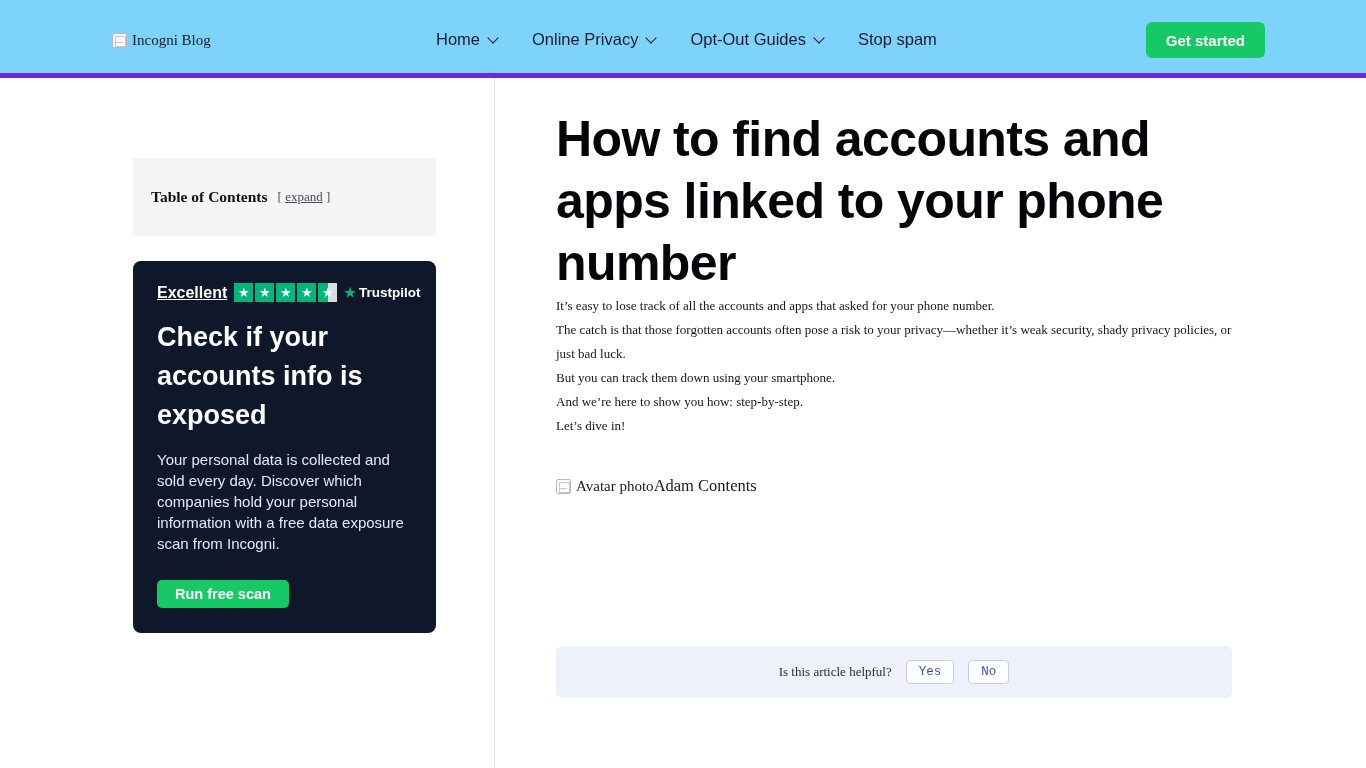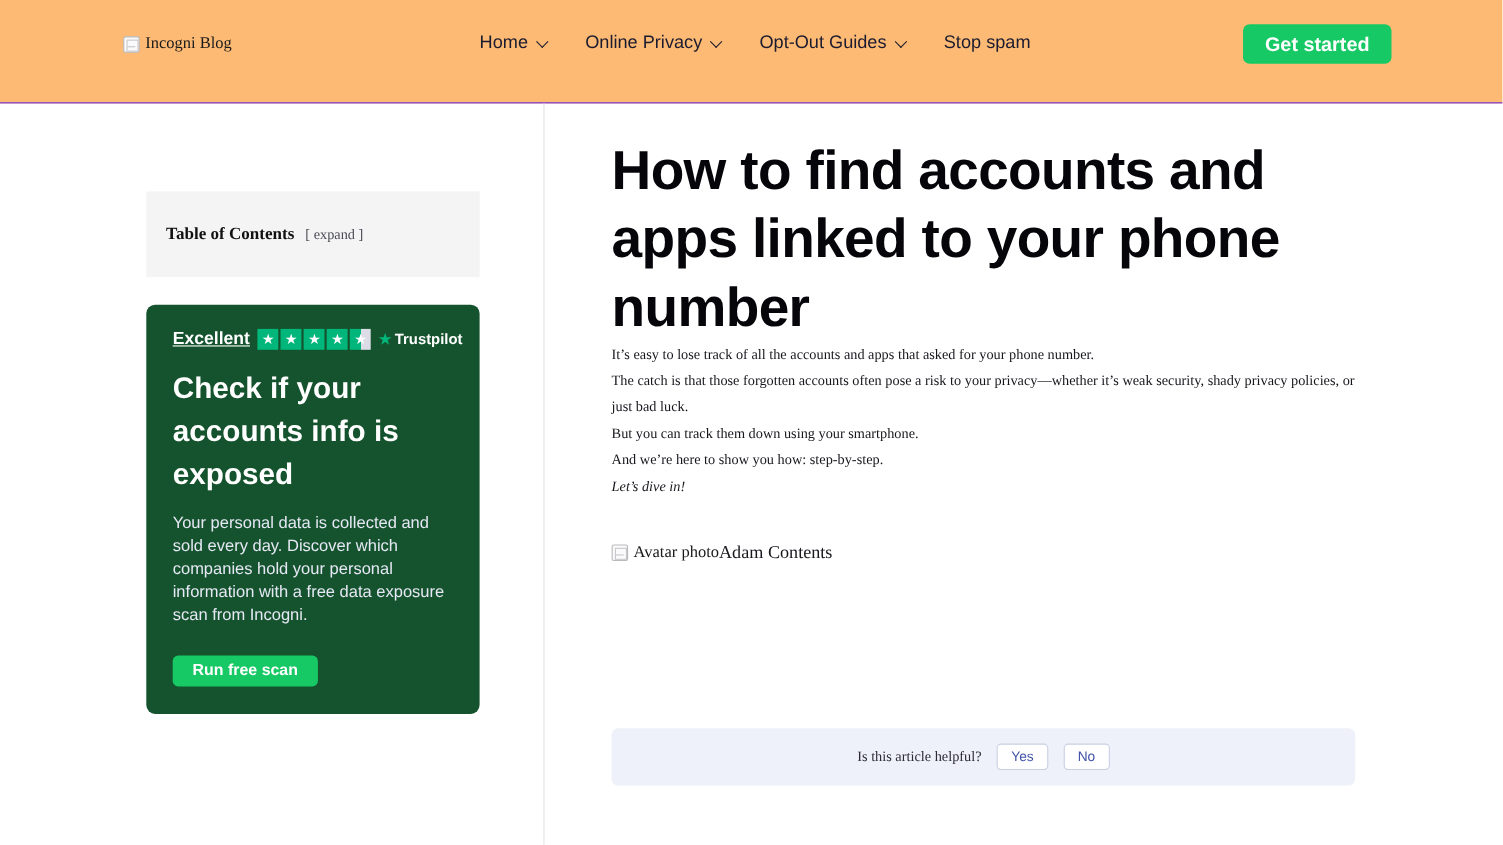--- a/index.html
+++ b/index.html
@@ -8,26 +8,26 @@
     padding: 0;
     width: 1366px;
     height: 768px;
     overflow: hidden;
     background: #ffffff;
     font-family: "Liberation Sans", sans-serif;
   }
 
   
   .site-header {
-    height: 94px;
-    border-bottom: 1px solid #6d28d9;
-    display: flex;
-    align-items: center;
-    position: relative;
-    background: #fdba74;
+    height: 78px;
+    border-bottom: 5px solid #6d28d9;
+    display: flex;
+    align-items: center;
+    position: relative;
+    background: #7dd3fc;
   }
   .logo-wrap {
     position: absolute;
     left: 112px;
     top: 32px;
     display: flex;
     align-items: center;
     font-family: "Liberation Serif", serif;
     font-size: 15px;
     color: #222;
@@ -98,21 +98,21 @@
   }
 
   .cta-button {
     position: absolute;
     right: 101px;
     top: 22px;
     background: #17c964;
     color: #ffffff;
     border: none;
     border-radius: 6px;
-    font-size: 18px;
+    font-size: 15px;
     font-weight: bold;
     padding: 0 20px;
     height: 36px;
     cursor: pointer;
     font-family: "Liberation Sans", sans-serif;
   }
 
   
   .page {
     display: flex;
@@ -146,29 +146,30 @@
     color: #111;
   }
   .toc-expand {
     font-family: "Liberation Serif", serif;
     font-size: 13px;
     color: #4a4a55;
     margin-left: 10px;
     cursor: pointer;
   }
   .toc-expand .word {
+    text-decoration: underline;
   }
 
   .promo {
     position: absolute;
     left: 133px;
     top: 183px;
     width: 303px;
     height: 372px;
-    background: #14532d;
+    background: #0f172a;
     border-radius: 8px;
     padding: 22px 24px 0 24px;
   }
   .trust-row {
     display: flex;
     align-items: center;
     gap: 7px;
     margin-bottom: 16px;
   }
   .trust-excellent {
@@ -258,21 +259,21 @@
     font-size: 13px;
     line-height: 24px;
     color: #16161d;
     margin: 0;
     max-width: 676px;
   }
   .p1 { margin-top: 44px; }
   .p2 { margin-top: 26px; }
   .p3 { margin-top: 26px; }
   .p4 { margin-top: 26px; }
-  .p5 { margin-top: 26px; font-style: italic; }
+  .p5 { margin-top: 26px; }
 
   .byline {
     margin-top: 38px;
     display: flex;
     align-items: center;
   }
   .byline-name {
     font-family: "Liberation Serif", serif;
     font-size: 16.5px;
     color: #16161d;
@@ -294,21 +295,21 @@
   .helpful-label {
     font-family: "Liberation Serif", serif;
     font-size: 13px;
     color: #2b2b35;
   }
   .helpful-btn {
     background: #ffffff;
     border: 1px solid #c9cfe2;
     border-radius: 4px;
     color: #4153a8;
-    font-family: Liberation Sans, sans-serif;
+    font-family: Liberation Mono, monospace;
     font-size: 12.5px;
     padding: 4px 12px;
     cursor: pointer;
   }
 </style>
 </head>
 <body>
 
 <header class="site-header">
   <div class="logo-wrap">

